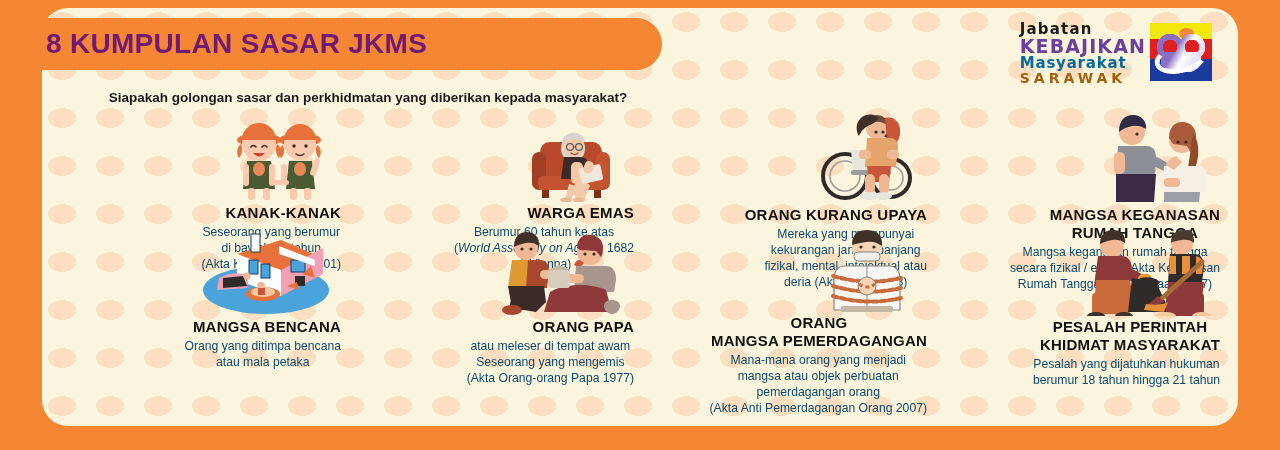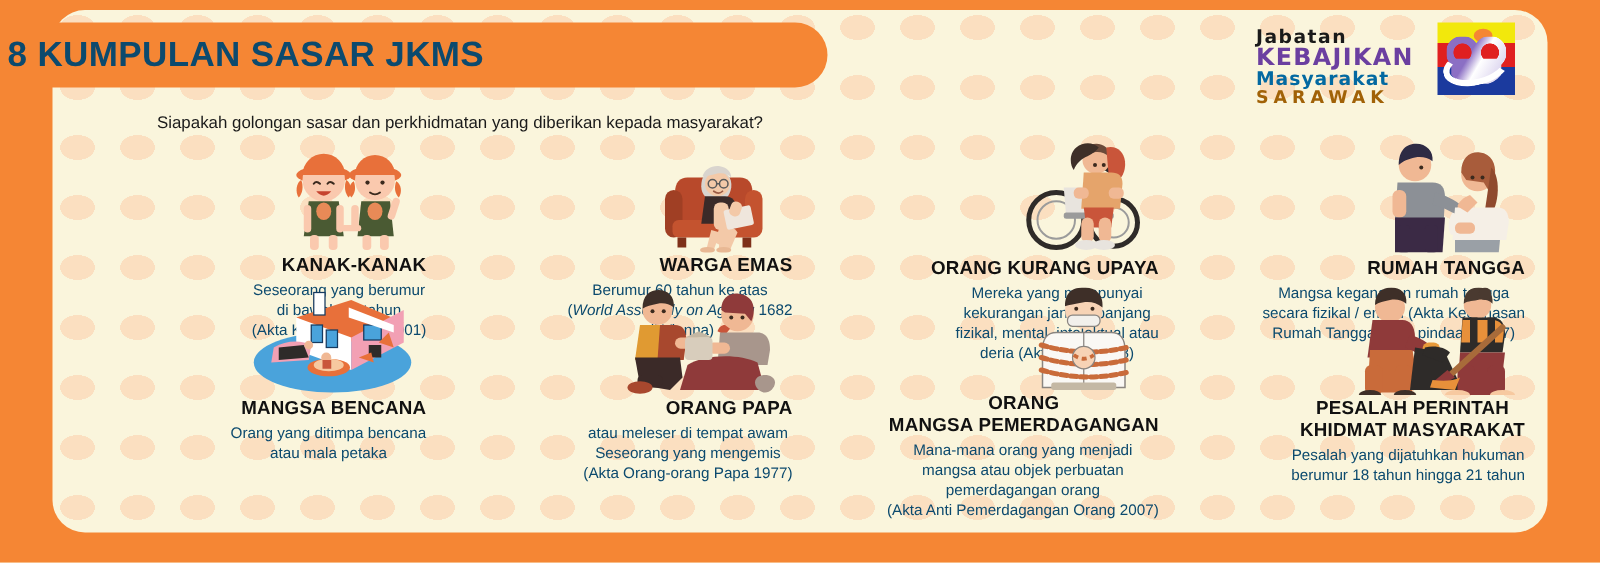--- a/index.html
+++ b/index.html
@@ -26,36 +26,36 @@
 
   
   #banner {
     position:absolute; left:-60px; top:18px; width:722px; height:52px;
     background:#F58634;
     border-radius:0 26px 26px 0;
     display:flex; align-items:center;
     z-index:5;
   }
   #banner-title {
-    margin-left:66px;
+    margin-left:106px;
     font-size:28px; font-weight:bold; letter-spacing:.3px;
-    color:#0c4a6e; white-space:nowrap;
+    color:#701a75; white-space:nowrap;
   }
 
   
   #subtitle {
     position:absolute; left:36px; top:80px; width:580px;
     text-align:center; z-index:4;
-    font-size:13.5px; font-weight:normal; line-height:1.45; color:#1a1a1a;
+    font-size:13.5px; font-weight:bold; line-height:1.45; color:#1a1a1a;
   }
 
   
   #logo {
     position:absolute; right:26px; top:10px;
-    display:flex; align-items:flex-start; gap:19px; z-index:6;
+    display:flex; align-items:center; gap:4px; z-index:6;
   }
   #logo-words { text-align:left; line-height:1.0; padding-top:4px; }
   .lw { font-weight:bold; font-family:"DejaVu Sans", sans-serif; }
   .lw1 { font-size:15px; color:#1a1a1a; letter-spacing:1.2px; }
   .lw2 { font-size:19px; color:#6B3FA0; letter-spacing:1.1px; }
   .lw3 { font-size:15px; color:#0369a1; letter-spacing:.8px; }
   .lw4 { font-size:14px; color:#a16207; letter-spacing:4px; }
   #emblem {
     width:62px; height:58px; position:relative; overflow:hidden;
     background:linear-gradient(#F2E80C 0 28%, #E02020 28% 62%, #1B3A9E 62% 100%);
@@ -256,20 +256,21 @@
           <path d="M72 56c-4 6-4 14-1 18l8-3-2-13z" fill="#F5EFE6"></path>
           <rect x="74" y="64" width="16" height="9" rx="4" fill="#F0B894"></rect>
           <path d="M86 42c-5 2-9 5-10 9l8 5 8-8z" fill="#F0B894"></path>
           <path d="M74 78h36l-1 10H74z" fill="#9AA0A6"></path>
           <circle cx="88" cy="28" r="1.6" fill="#3b2a1e"></circle>
           <circle cx="96" cy="28" r="1.6" fill="#3b2a1e"></circle>
           <circle cx="47" cy="20" r="1.6" fill="#3b2a1e"></circle>
         </svg>
       </div>
       <div class="ctitle">
+        <div>MANGSA KEGANASAN</div>
         <div>RUMAH TANGGA</div>
       </div>
       <div class="cdesc">
         <div>Mangsa keganasan rumah tangga</div>
         <div>secara fizikal / emosi (Akta Keganasan</div>
         <div>Rumah Tangga 1994 pindaan 2017)</div>
       </div>
     </div>
 
     <div class="card c1 r2">

